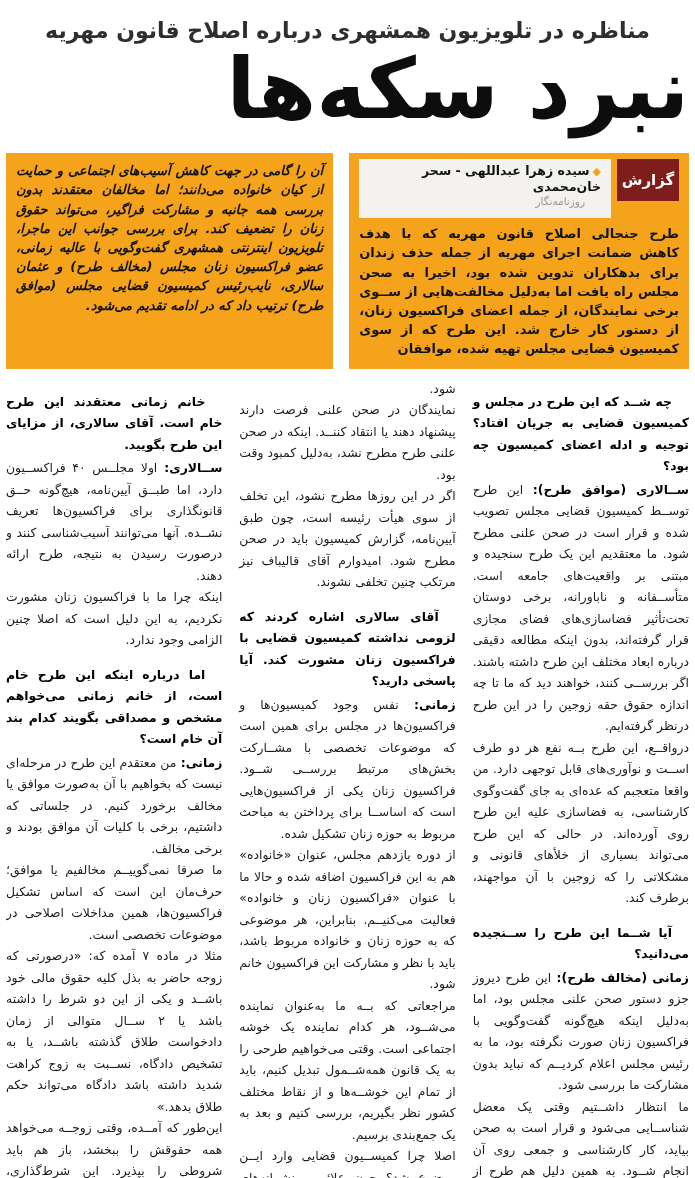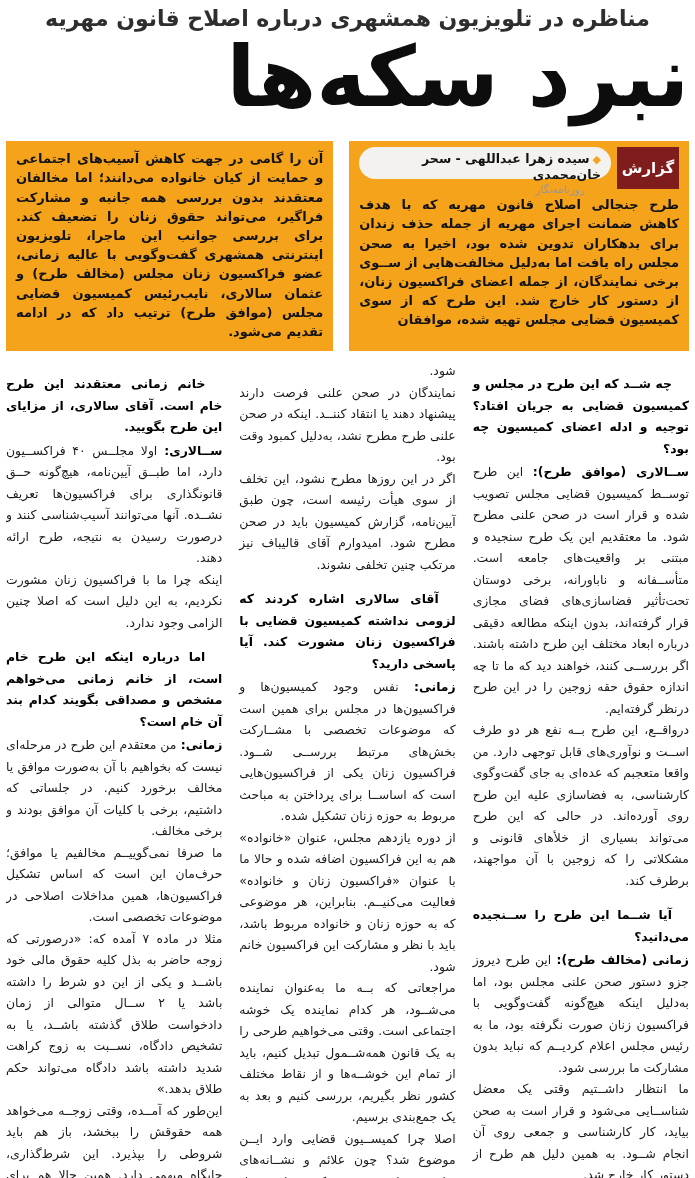--- a/index.html
+++ b/index.html
@@ -4,49 +4,49 @@
 <style>
   * { margin:0; padding:0; box-sizing:border-box; }
   html,body { background:#ffffff; }
   body {
     font-family:"DejaVu Sans", sans-serif;
     direction:rtl;
     width:695px; height:1178px;
     overflow:hidden;
     color:#141414;
   }
-  .page { width:695px; height:1178px; padding:0 6px; position:relative; }
+  .page { width:695px; height:1178px; padding:12px 6px; position:relative; }
 
   
   .kicker {
     text-align:center;
     font-size:22px; font-weight:700; color:#2e2e2e;
     padding-top:6px; letter-spacing:0;
   }
   .headline {
     font-size:84px; font-weight:900; color:#0d0d0d;
     line-height:1.05; letter-spacing:-2px;
     margin-top:2px; margin-bottom:20px;
   }
 
   
   .lead-section { display:flex; gap:16px; align-items:stretch; }
   .lead-box { background:var(--orange,#F6A31C); padding:8px 10px 10px; }
   .lead-box.right { flex:1.02; padding-top:6px; }
-  .lead-box.left  { flex:0.98; }
+  .lead-box.left  { flex:0.98;font-style:italic; }
   .lead-head { display:flex; gap:6px; margin-bottom:6px; }
   .report-tag {
     background:#7f1d1d; color:#ffffff;
     font-size:15px; font-weight:700;
     display:flex; align-items:center; justify-content:center;
     width:62px; flex:0 0 62px; height:42px;
   }
   .byline-bar {
-    background:#f4f2ee; flex:1; height:32px;
-    padding:4px 10px 3px; line-height:1.25;border-radius:20px;
+    background:#f4f2ee; flex:1; height:59px;
+    padding:4px 10px 3px; line-height:1.25;
   }
   .byline-names { font-size:12.5px; font-weight:700; color:#111; }
   .byline-names .diamond { color:var(--orange,#F6A31C); font-size:11px; margin-left:3px; }
   .byline-role { font-size:10.5px; color:#9a9790; padding-right:16px; }
   .lead-text {
     font-size:13px; font-weight:700; color:#131313;
     line-height:19.2px; text-align:justify;
   }
   .lead-box.left .lead-text { line-height:19.2px; }
 

